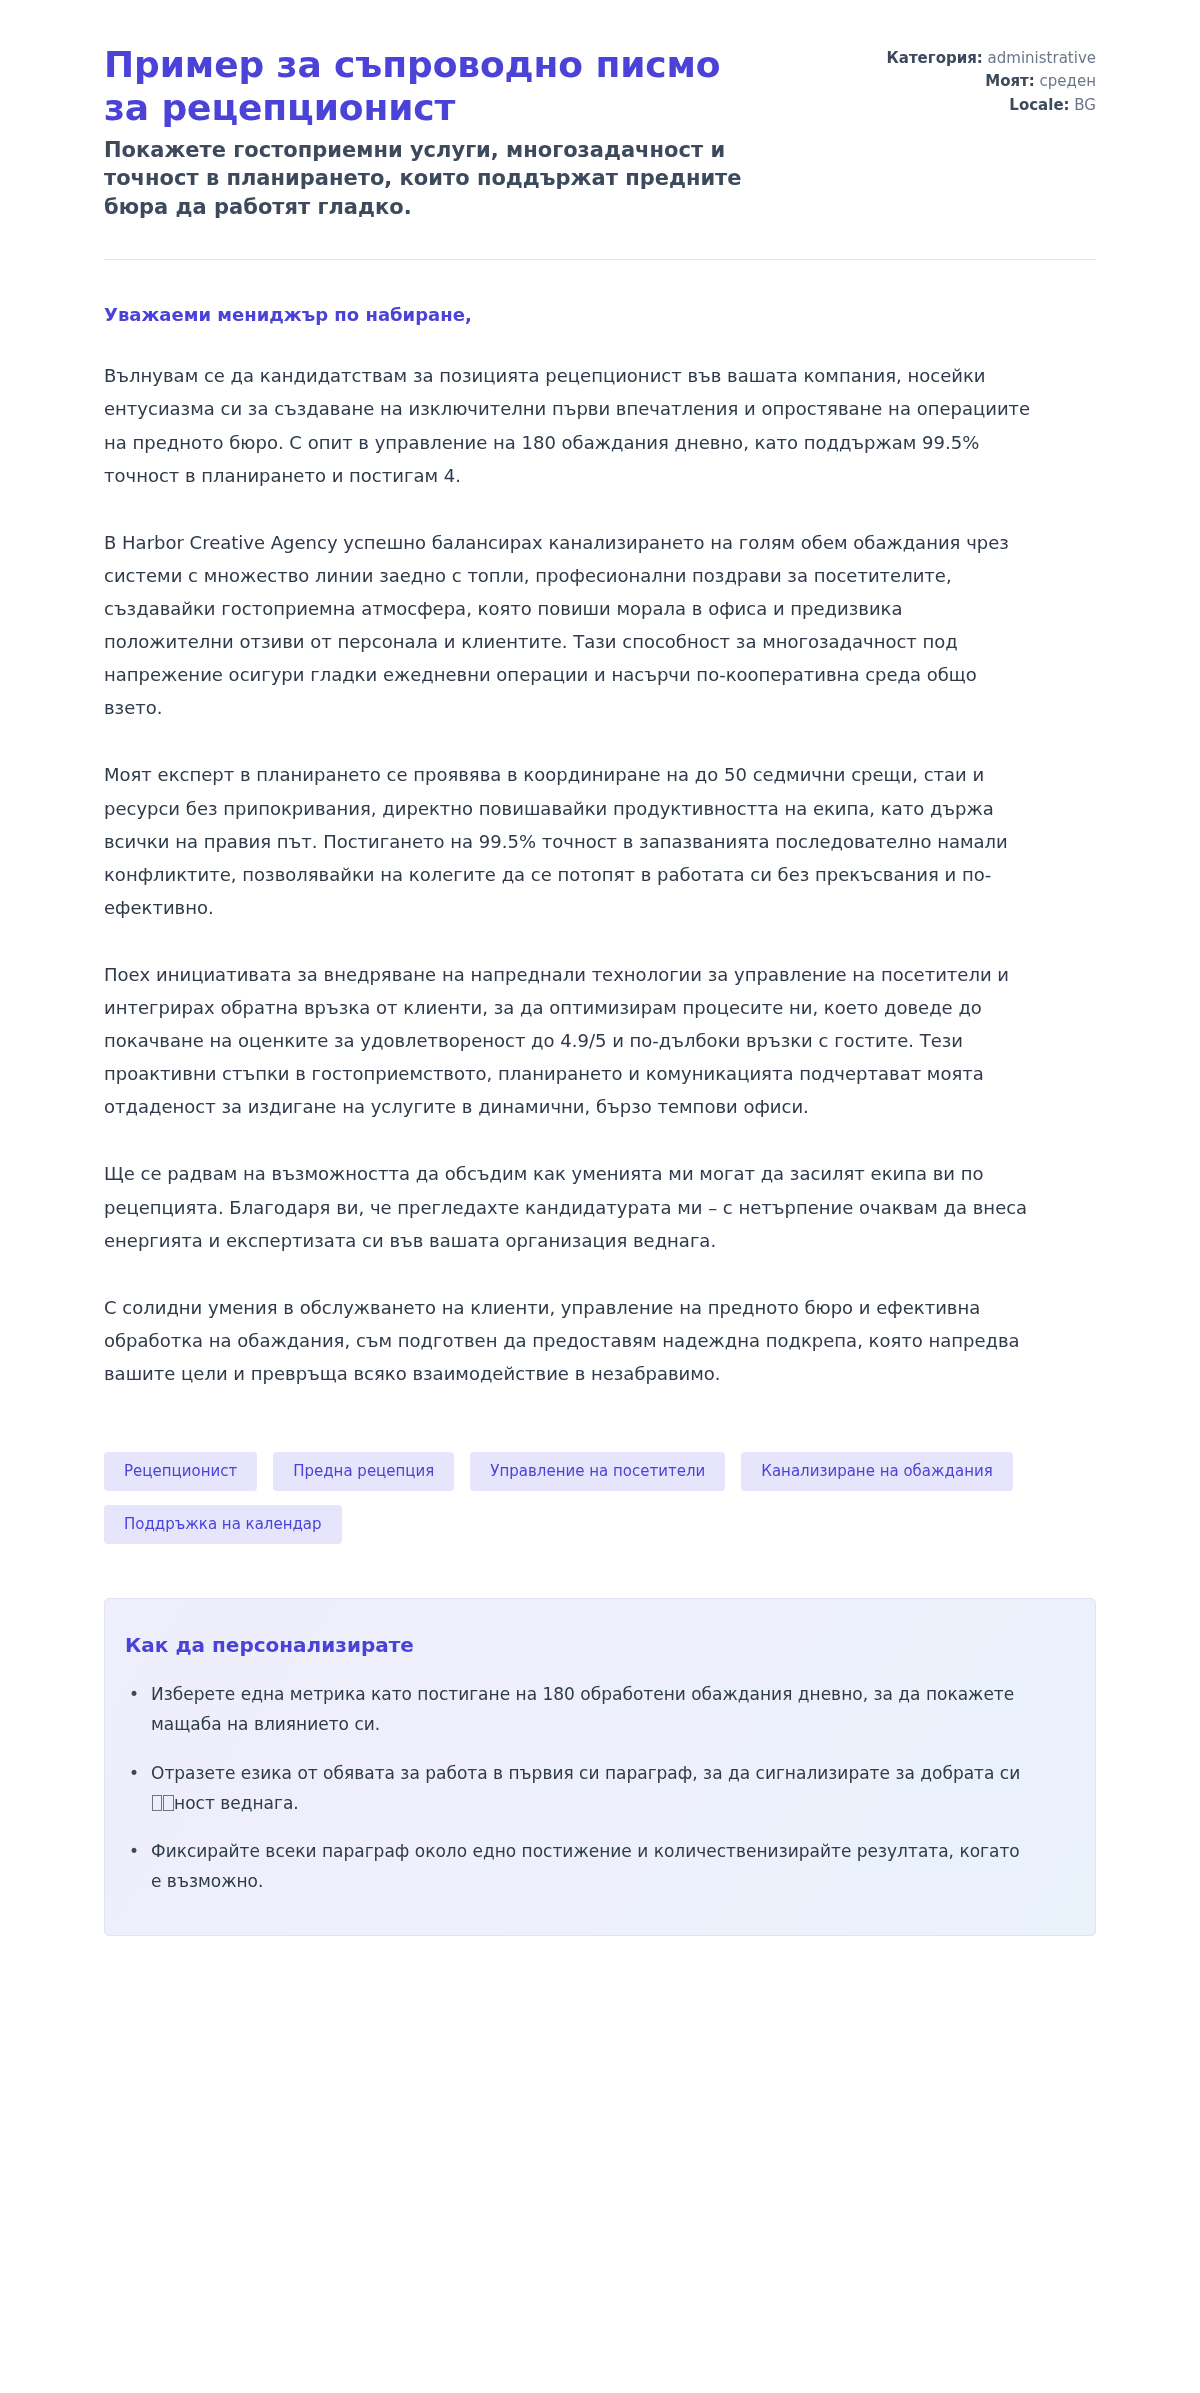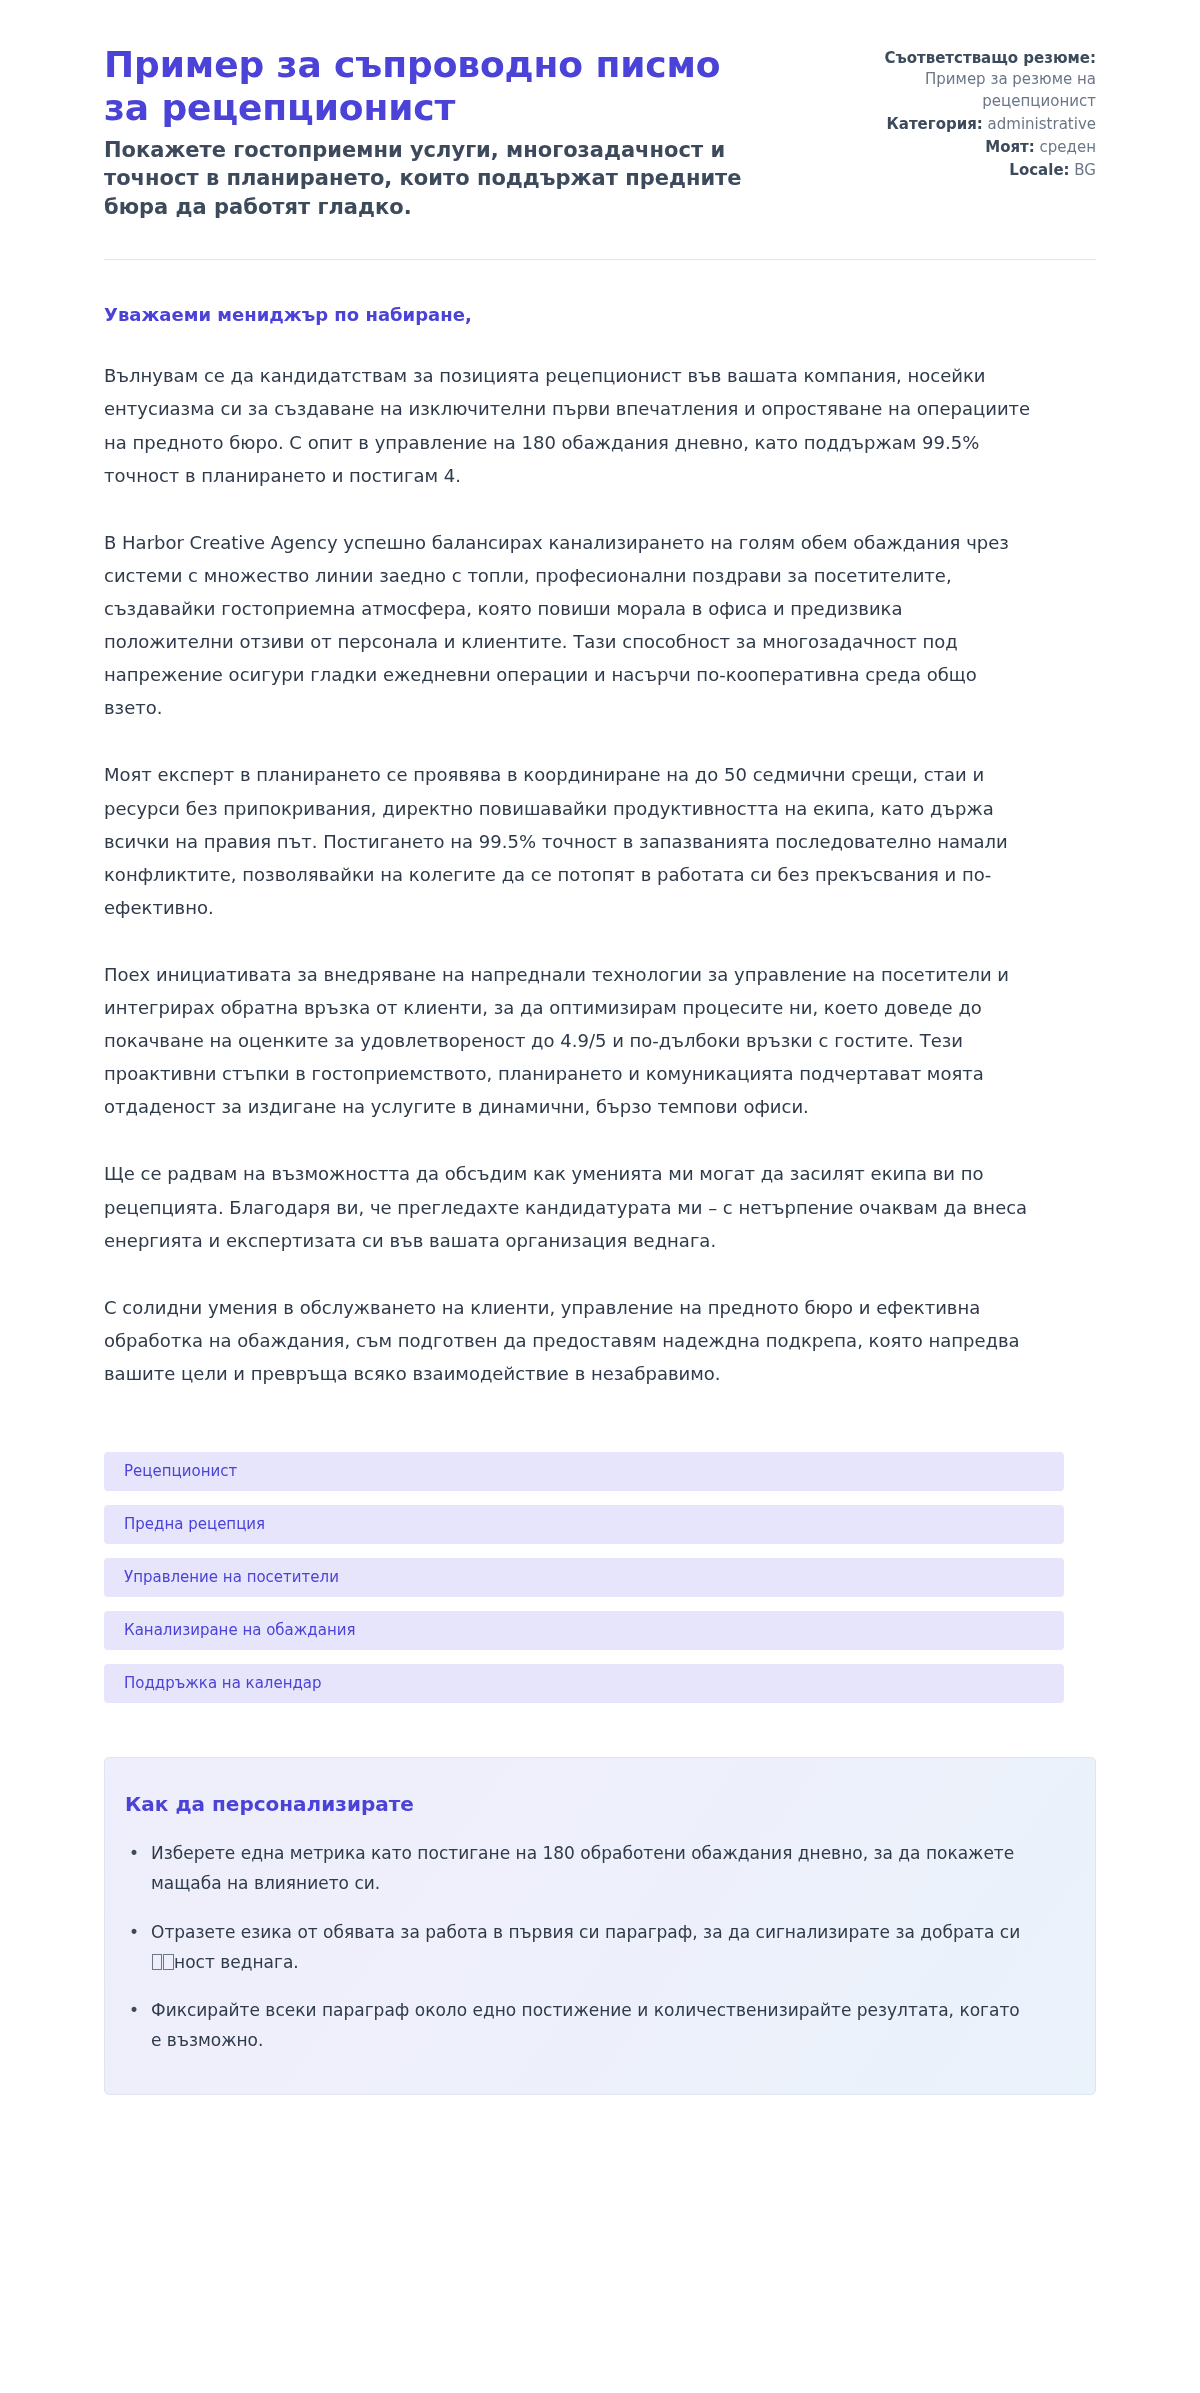--- a/index.html
+++ b/index.html
@@ -109,21 +109,20 @@
     margin: 0;
   }
 
   
   .tags {
     margin-top: 62px;
     display: flex;
     flex-wrap: wrap;
     gap: 14px 16px;
     max-width: 960px;
-    flex-direction: column;
   }
   .tag {
     background: #e7e5fb;
     color: #4b43d8;
     font-size: 15px;
     line-height: 1;
     padding: 12px 20px;
     border-radius: 4px;
     white-space: nowrap;
   }
@@ -181,24 +180,20 @@
 
 <div class="page">
 
   <div class="header">
     <div class="header-left">
       <h1 class="doc-title">Пример за съпроводно писмо за рецепционист</h1>
       <p class="doc-subtitle">Покажете гостоприемни услуги, многозадачност и точност в планирането, които поддържат предните бюра да работят гладко.</p>
     </div>
 
     <div class="header-right">
-      <div class="meta-row">
-        <span class="meta-label">Съответстващо резюме:</span>
-        <span class="meta-value">Пример за резюме на рецепционист</span>
-      </div>
       <div class="meta-row">
         <span class="meta-label">Категория:</span>
         <span class="meta-value">administrative</span>
       </div>
       <div class="meta-row">
         <span class="meta-label">Моят:</span>
         <span class="meta-value">среден</span>
       </div>
       <div class="meta-row">
         <span class="meta-label">Locale:</span>

